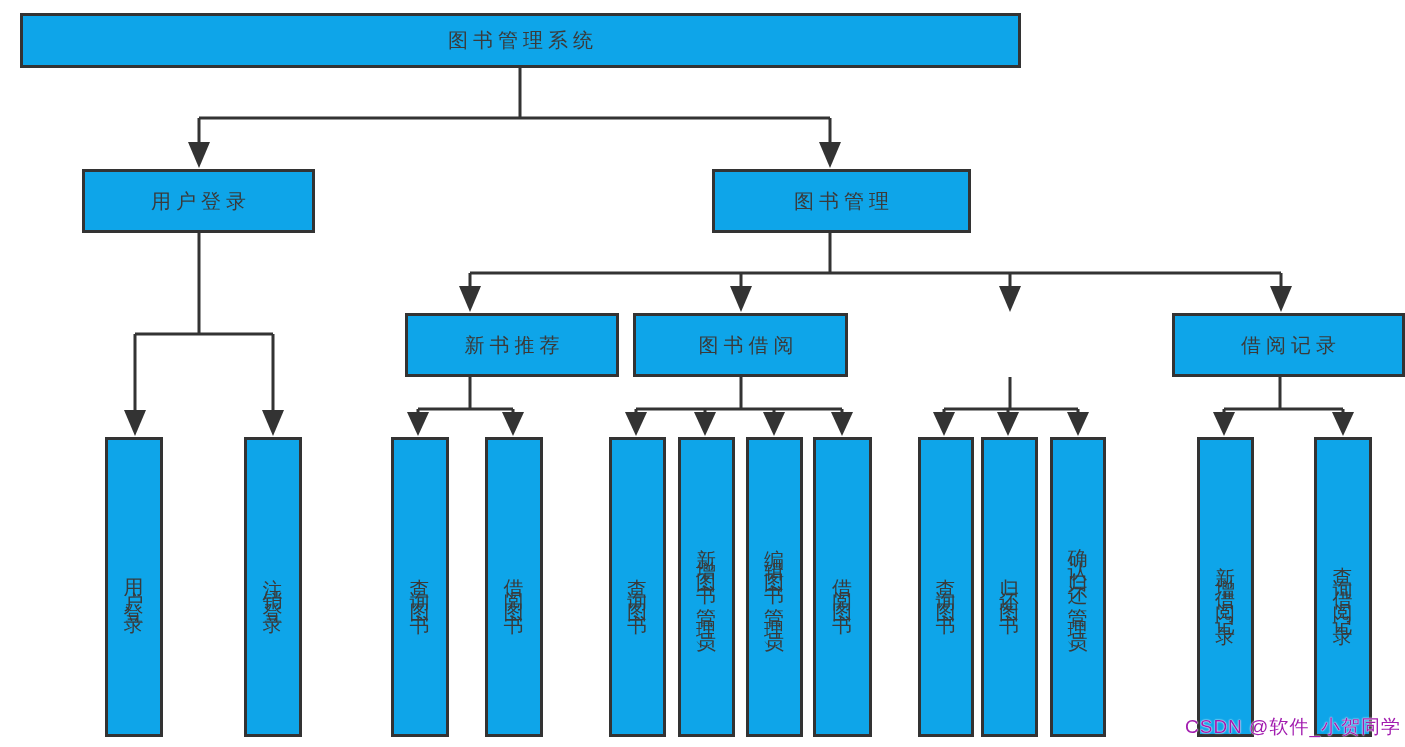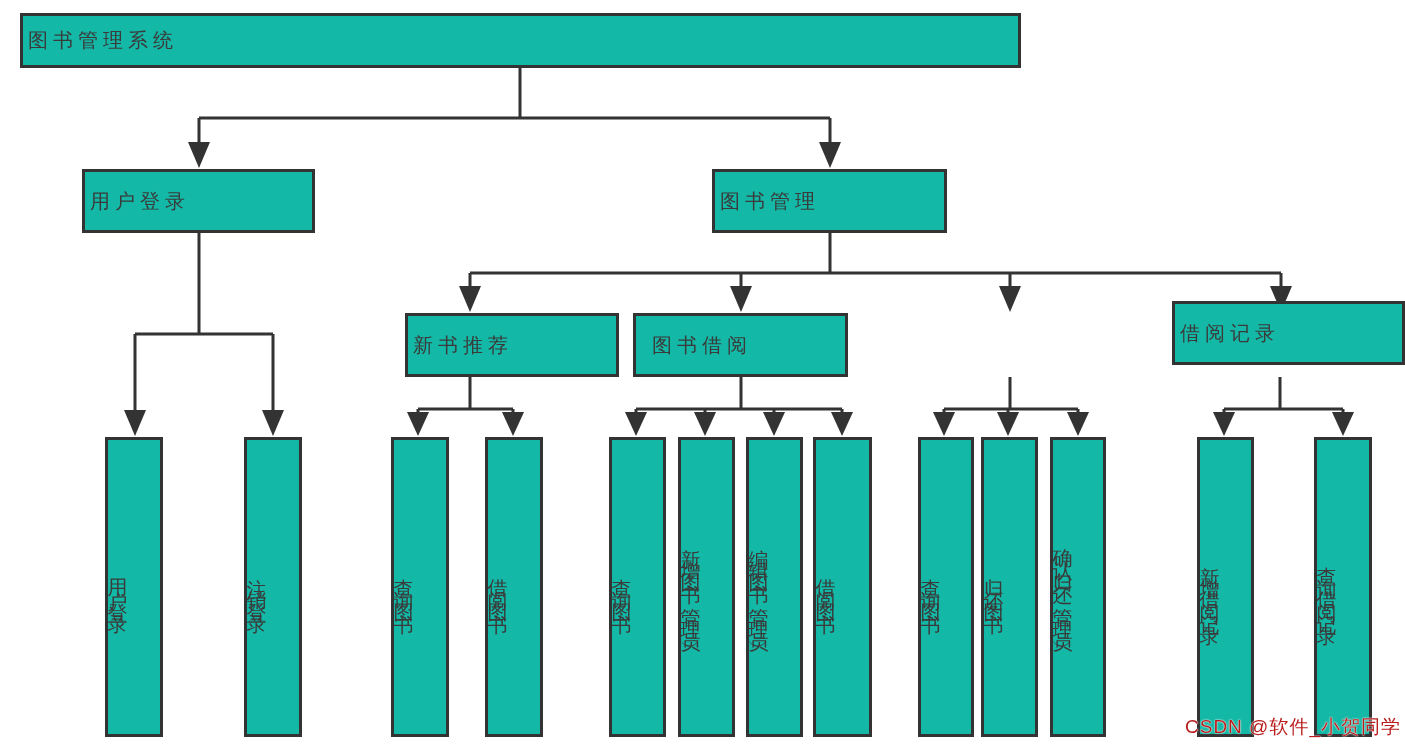--- a/index.html
+++ b/index.html
@@ -13,24 +13,25 @@
   }
   svg.connectors {
     position: absolute;
     left: 0; top: 0;
     width: 1405px; height: 747px;
     pointer-events: none;
   }
   .node {
     position: absolute;
     box-sizing: border-box;
-    background: #14b8a6;
+    background: #0ea5e9;
     border: 3px solid #333333;
     display: flex;
     align-items: center;
+    justify-content: center;
     color: #3a3a3a;
     z-index: 2;
   }
   .node .hlabel {
     font-size: 20px;
     letter-spacing: 5px;
     text-indent: 5px;
     white-space: nowrap;
   }
   .node .vlabel {
@@ -40,21 +41,21 @@
     letter-spacing: 12px;
     line-height: 1;
     white-space: nowrap;
   }
   .watermark {
     position: absolute;
     left: 1185px;
     top: 714px;
     font-size: 19px;
     letter-spacing: 1px;
-    color: #b91c1c;
+    color: #a21caf;
     white-space: nowrap;
     z-index: 5;
     text-shadow: 0 0 2px #ffffff, 0 0 1px #ffffff;
   }
 </style>
 </head>
 <body>
 
 <div class="canvas">
 
@@ -100,31 +101,31 @@
     </g>
   </svg>
 
   <div class="node" style="left:20px; top:13px; width:1001px; height:55px;">
     <span class="hlabel">图书管理系统</span>
   </div>
 
   <div class="node" style="left:82px; top:169px; width:233px; height:64px;">
     <span class="hlabel">用户登录</span>
   </div>
-  <div class="node" style="left:712px; top:169px; width:235px; height:64px;">
+  <div class="node" style="left:712px; top:169px; width:259px; height:64px;">
     <span class="hlabel">图书管理</span>
   </div>
 
   <div class="node" style="left:363px; top:313px; width:214px; height:64px;margin-left:42px;">
     <span class="hlabel">新书推荐</span>
   </div>
   <div class="node" style="left:633px; top:313px; width:215px; height:64px;padding-left:11px;">
     <span class="hlabel">图书借阅</span>
   </div>
-  <div class="node" style="left:1172px; top:301px; width:233px; height:64px;">
+  <div class="node" style="left:1172px; top:313px; width:233px; height:64px;">
     <span class="hlabel">借阅记录</span>
   </div>
 
   <div class="node" style="left:105px; top:437px; width:58px; height:300px;">
     <span class="vlabel">用户登录</span>
   </div>
   <div class="node" style="left:244px; top:437px; width:58px; height:300px;">
     <span class="vlabel">注销登录</span>
   </div>
 

